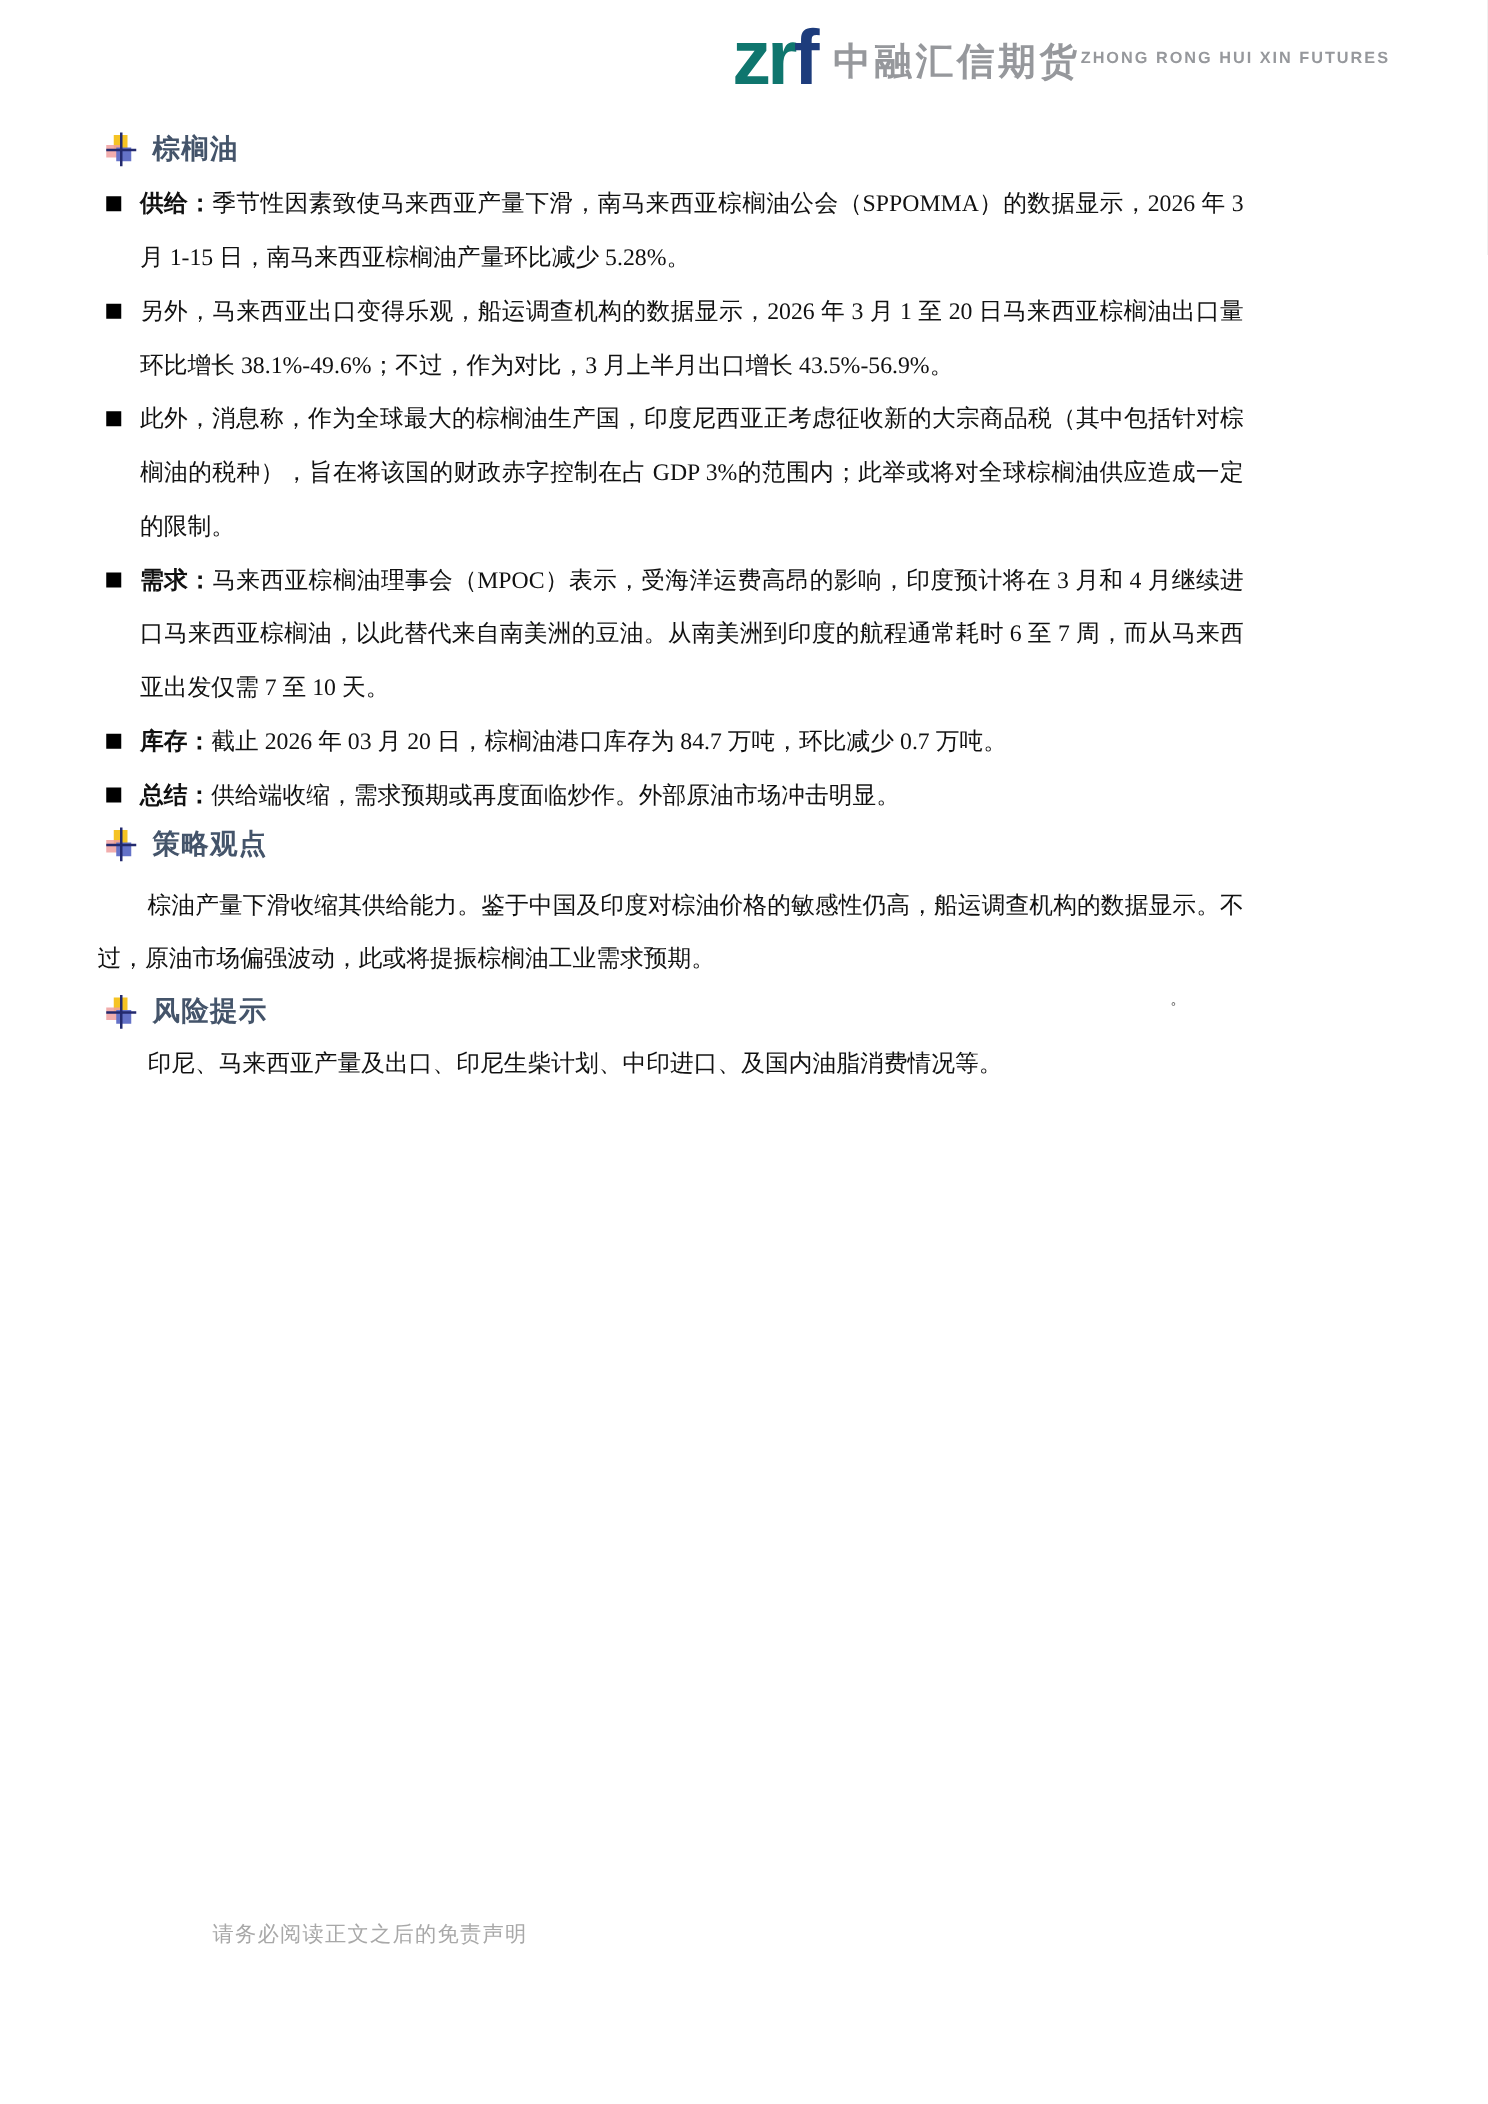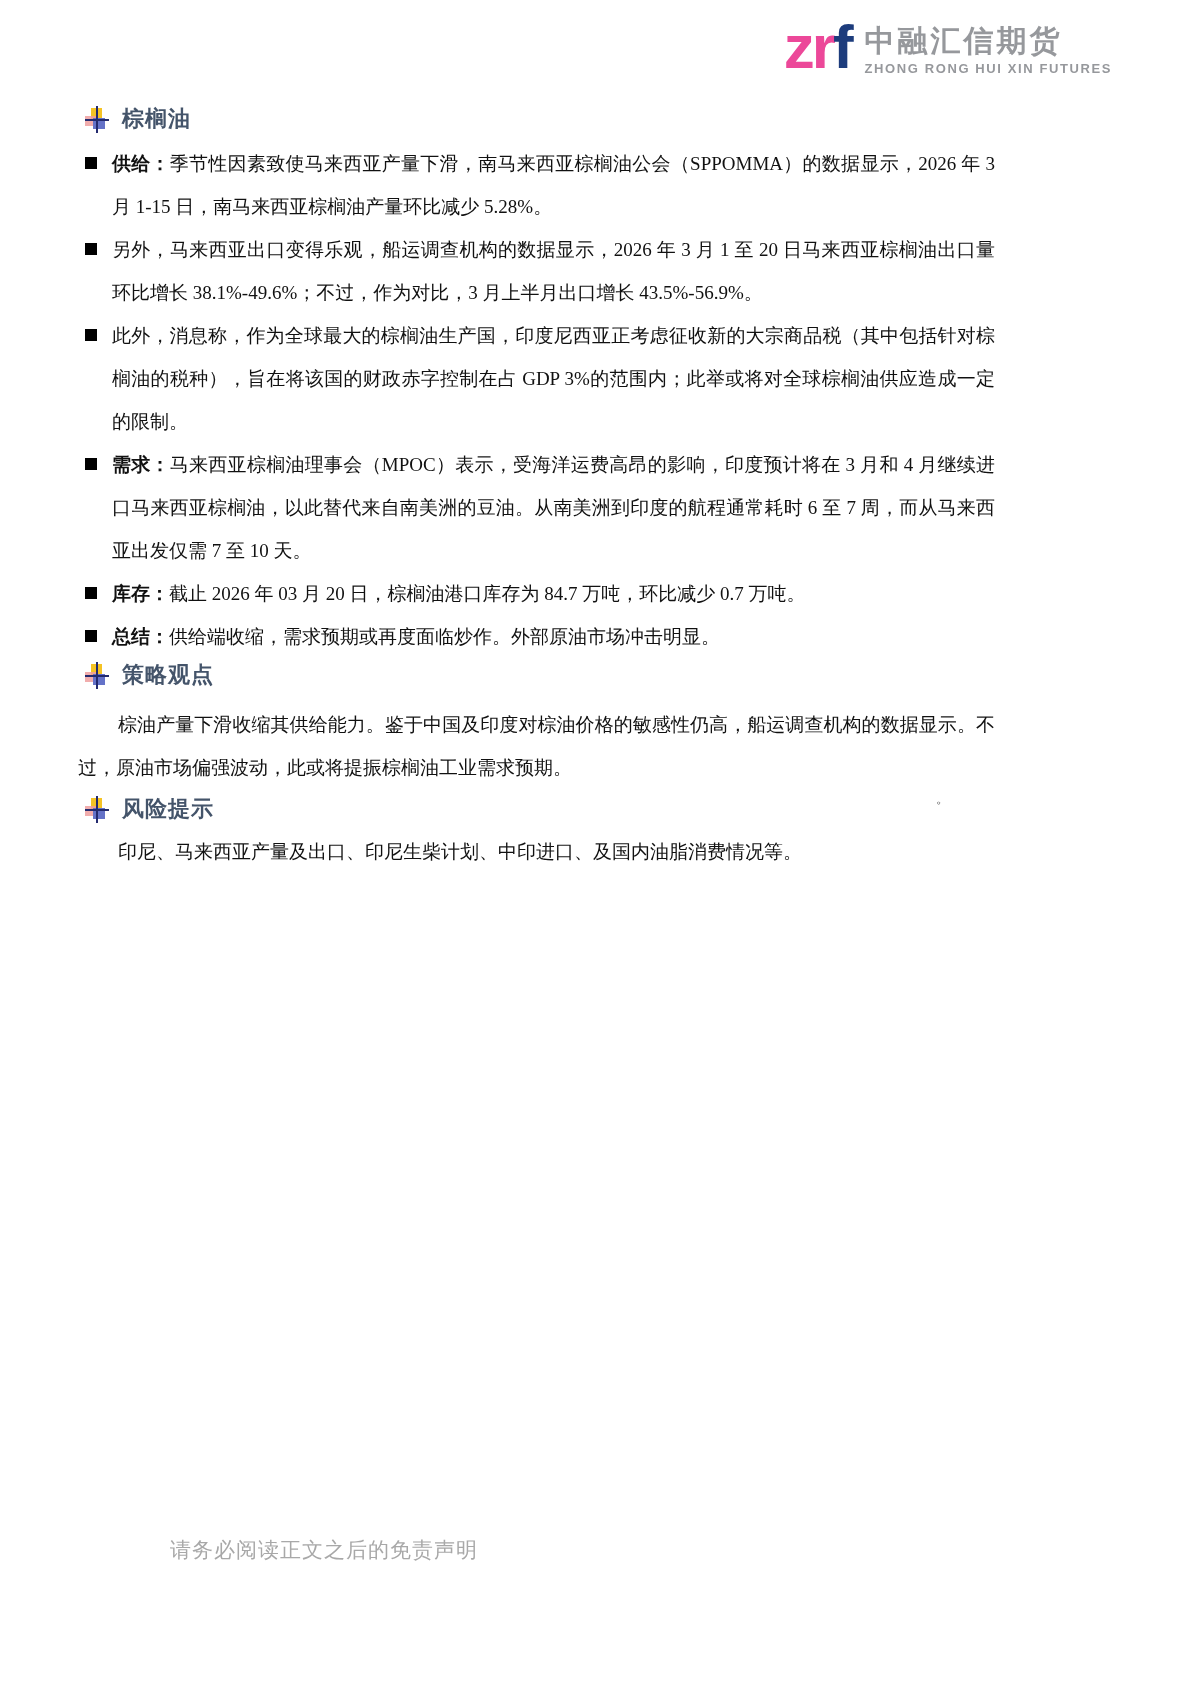--- a/index.html
+++ b/index.html
@@ -10,23 +10,23 @@
     margin:0 auto;
     background:#ffffff;
     font-family:"Liberation Serif","DejaVu Serif",serif;
     color:#111111;
     overflow:hidden;
   }
 
   
   .logo { position:absolute; top:18px; right:78px; display:flex; align-items:center; gap:14px; }
   .logo-zrf { font-family:"Liberation Sans","DejaVu Sans",sans-serif; font-weight:bold; font-size:62px; line-height:58px; letter-spacing:-3px; }
-  .logo-zrf .zr { color:#ec4899; }
+  .logo-zrf .zr { color:#0f766e; }
   .logo-zrf .f  { color:#1d3c7c; }
-  .logo-textblock { display:flex; flex-direction:column; justify-content:center; padding-top:6px; }
+  .logo-textblock { display:flex; flex-direction:row; justify-content:center; padding-top:6px; }
   .logo-cn { font-family:"Liberation Sans","DejaVu Sans",sans-serif; font-weight:bold; font-size:30px; line-height:32px; color:#96989c; letter-spacing:3px; }
   .logo-en { font-family:"Liberation Sans","DejaVu Sans",sans-serif; font-weight:bold; font-size:13px; color:#96989c; letter-spacing:1.6px; margin-top:4px; }
 
   
   .content { position:absolute; left:78px; top:102px; width:917px; }
 
   .section-header { display:flex; align-items:center; gap:13px; margin-left:7px; height:34px; margin-top:0; }
   .section-title { font-size:22px; font-weight:bold; color:#44546a; letter-spacing:1px; }
 
   
@@ -60,21 +60,21 @@
     text-align:justify;
     text-indent:40px;
     color:#111;
   }
   .para.strategy { margin-top:11px; }
   .para.risk { margin-top:4px; }
   .risk-header { margin-top:3px; }
 
   .stray-mark { position:absolute; left:936px; top:790px; font-size:13px; color:#444; }
 
-  .footer { position:absolute; left:170px; top:1536px; font-size:21px; color:#a8a8a8; letter-spacing:1px; }
+  .footer { position:absolute; left:170px; top:1536px; font-size:17px; color:#a8a8a8; letter-spacing:1px; }
 </style>
 </head>
 <body>
 
 <div class="page">
 
   <div class="logo">
     <div class="logo-zrf"><span class="zr">zr</span><span class="f">f</span></div>
     <div class="logo-textblock">
       <div class="logo-cn">中融汇信期货</div>

